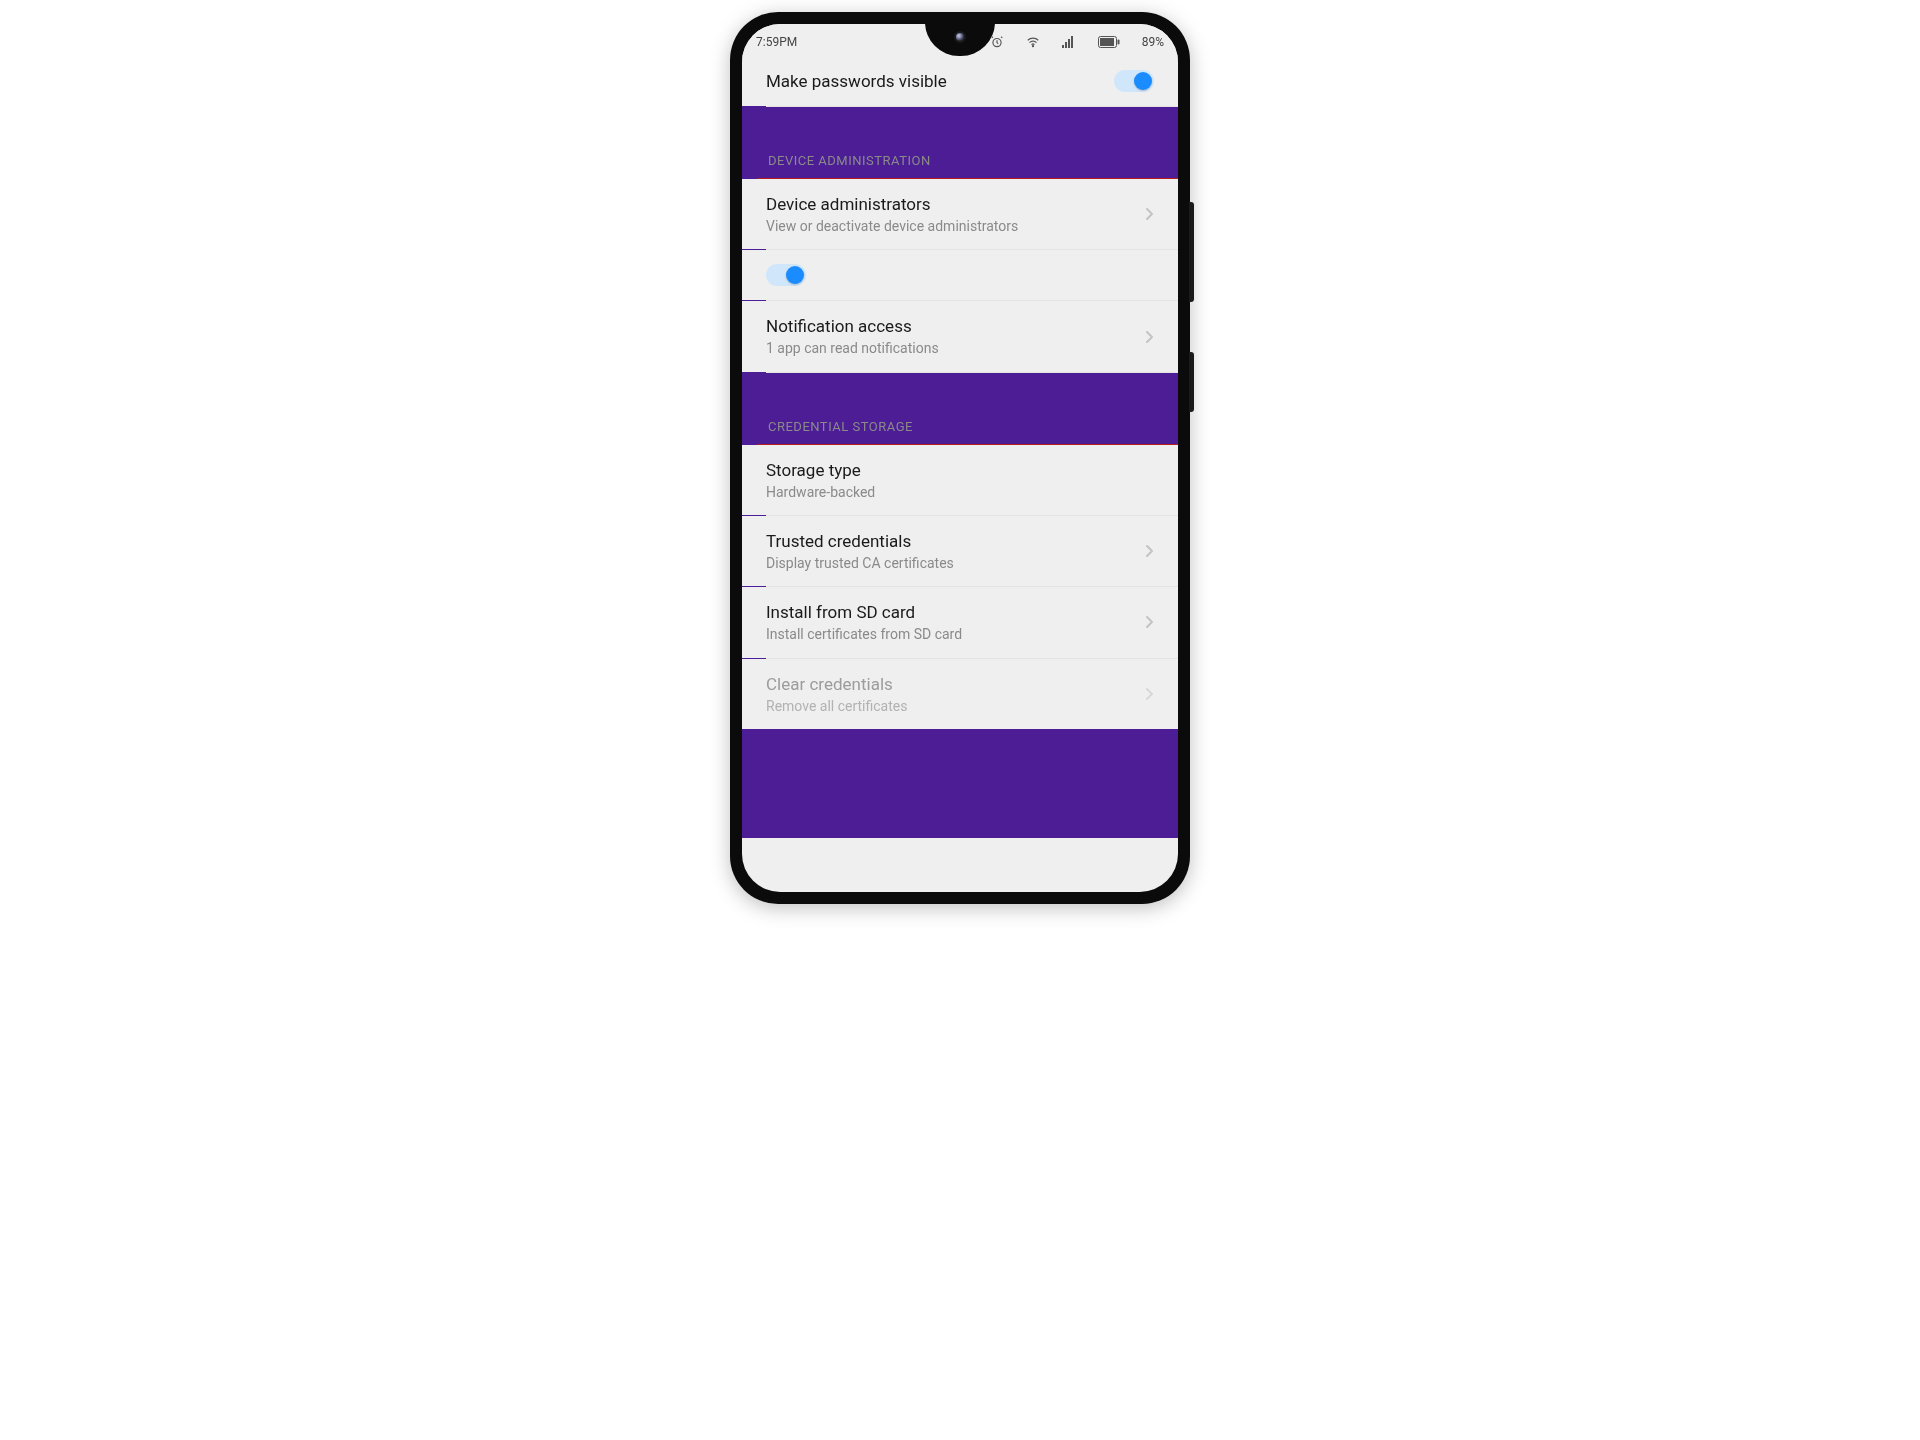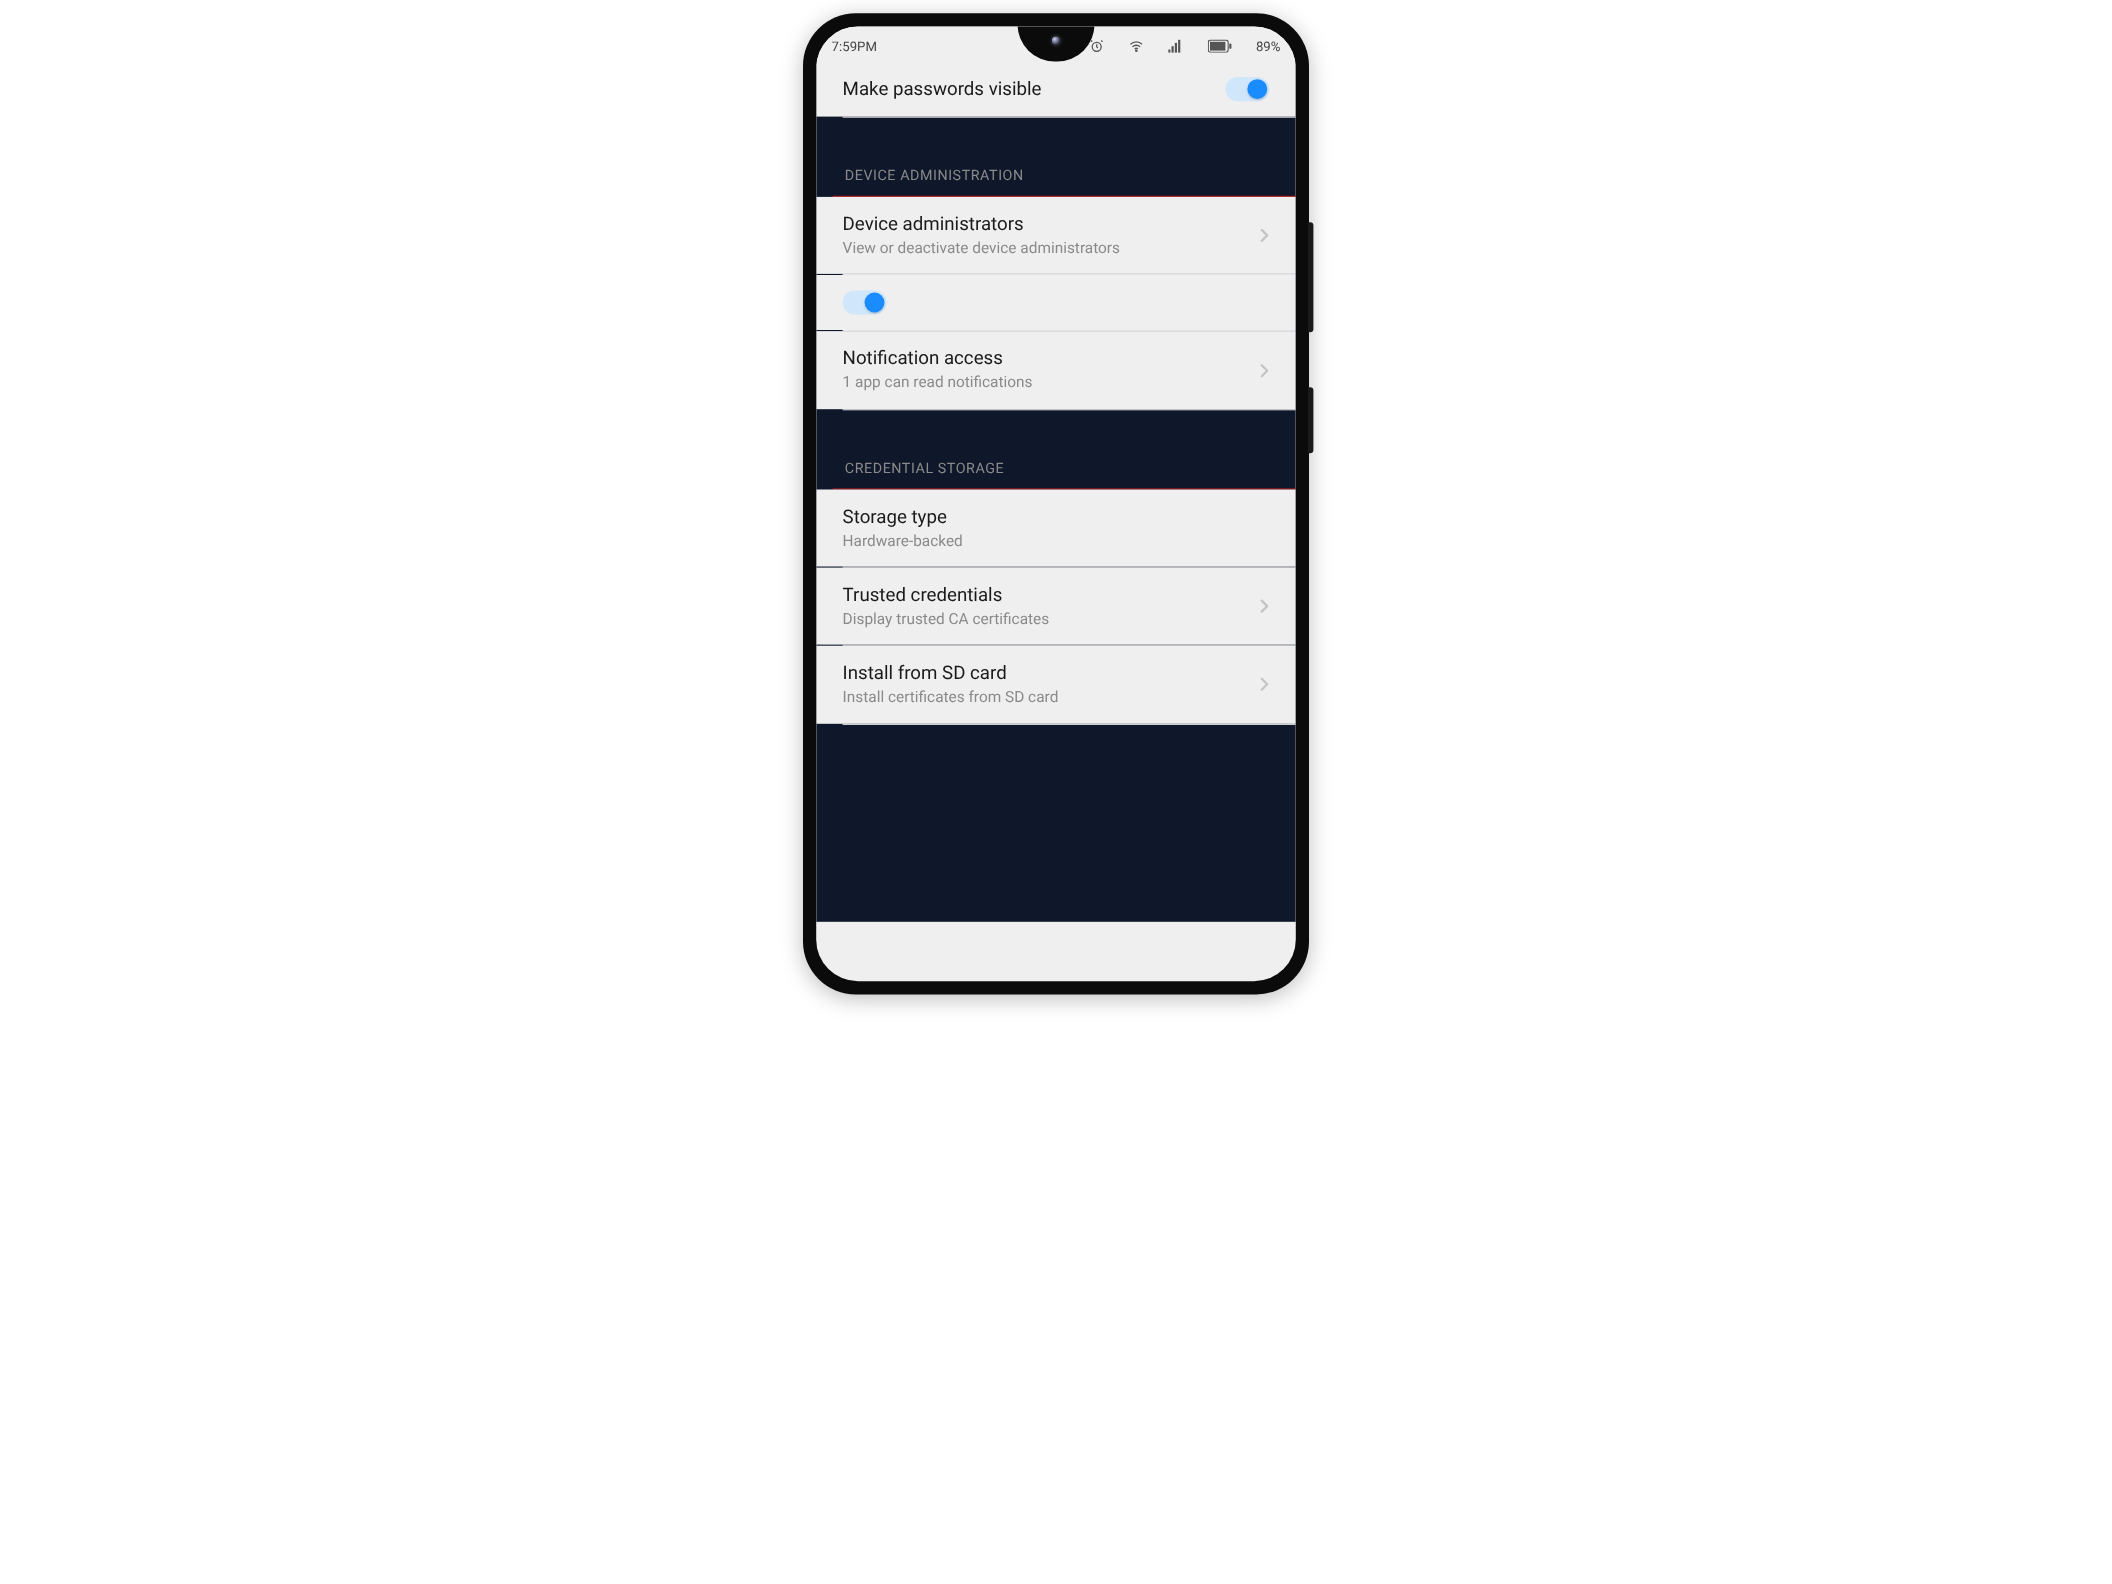--- a/index.html
+++ b/index.html
@@ -103,21 +103,21 @@
     justify-content:center;
     margin-right: 8px;
     color: #8a8a8a;
   }
   .title {
     font-size: 18px;
     font-weight: 700;
     color: #222;
   }
   .content {
-    background: #0f172a;
+    background: #4c1d95;
     height: calc(100% - 90px);
     overflow: hidden;
   }
   .row {
     padding: 14px 24px;
     background: #efefef;
     display:flex;
     align-items:center;
     justify-content:space-between;
   }
@@ -313,16 +313,27 @@
           <div class="secondary">Install certificates from SD card</div>
         </div>
         <span class="chevron-right">
           <svg width="10" height="14" viewBox="0 0 10 14" fill="none" stroke="#c4c4c4" stroke-width="2" stroke-linecap="round" stroke-linejoin="round">
               <polyline points="3,2 8,7 3,12"></polyline>
             </svg>
         </span>
       </div>
       <div class="divider"></div>
 
+      <div class="row disabled">
+        <div class="txt">
+          <div class="primary">Clear credentials</div>
+          <div class="secondary">Remove all certificates</div>
+        </div>
+        <span class="chevron-right">
+          <svg width="10" height="14" viewBox="0 0 10 14" fill="none" stroke="#d8d8d8" stroke-width="2" stroke-linecap="round" stroke-linejoin="round">
+              <polyline points="3,2 8,7 3,12"></polyline>
+            </svg>
+        </span>
+      </div>
 
     </div>
   </div>
 </div>
 
 </body></html>

